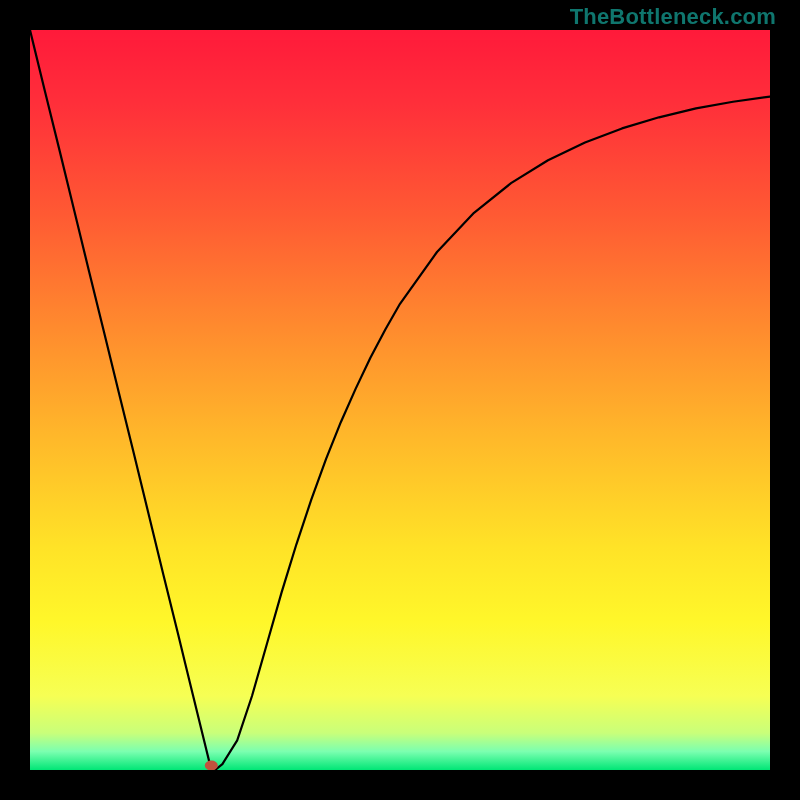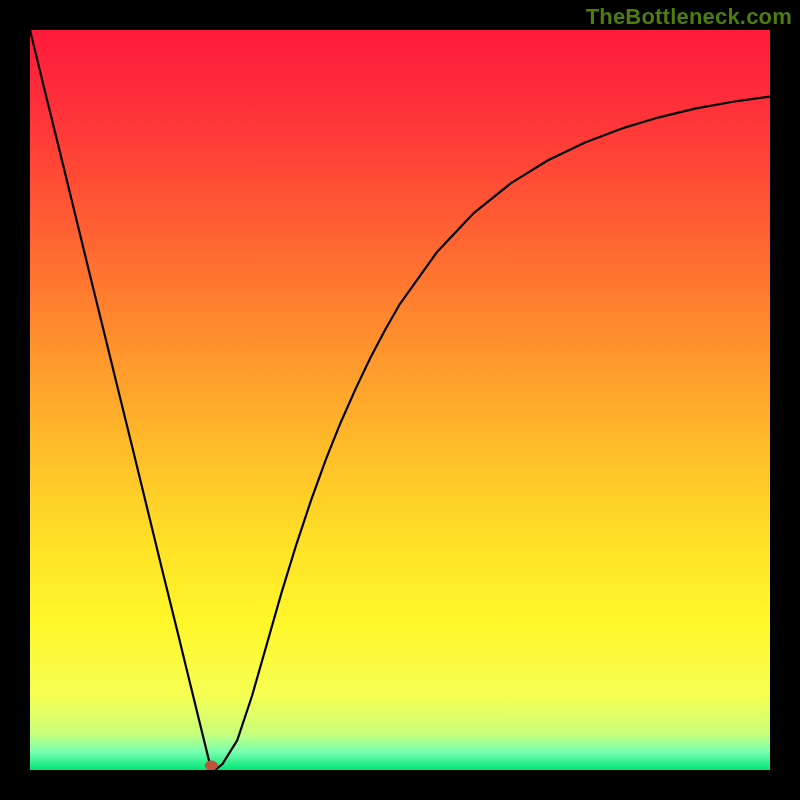--- a/index.html
+++ b/index.html
@@ -26,22 +26,22 @@
     overflow: hidden;
   }
   .plot svg {
     display: block;
     width: 740px;
     height: 740px;
   }
   .watermark {
     position: absolute;
     top: 4px;
-    right: 8px;
-    color: #4d7c0f;
+    right: 24px;
+    color: #0f766e;
     font-size: 22px;
     font-weight: 600;
     letter-spacing: 0.2px;
     user-select: none;
   }
 </style>
 </head>
 <body>
 
 <div class="frame">

